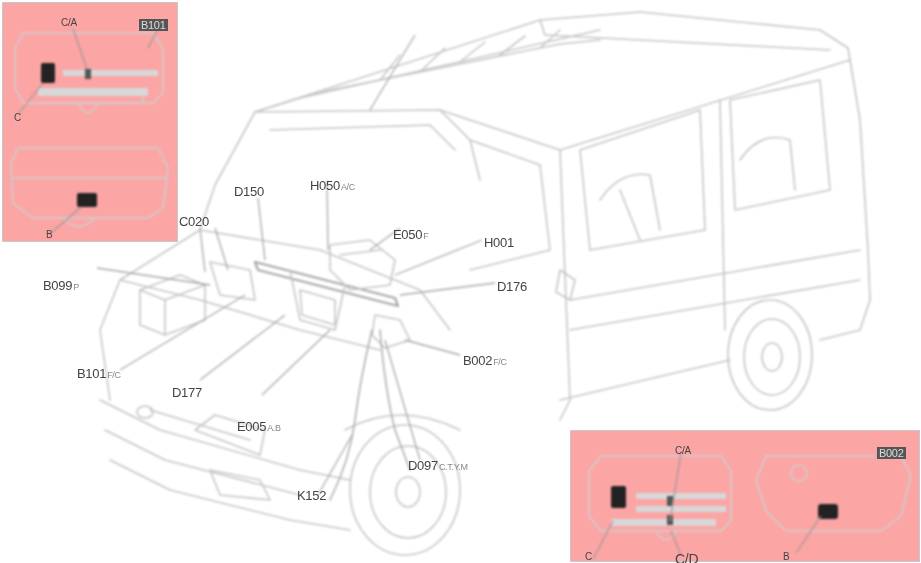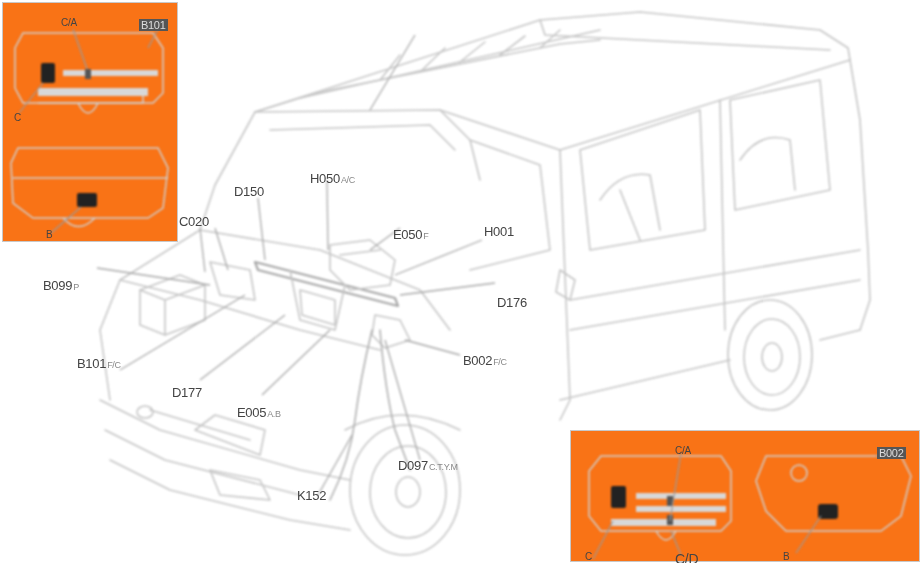--- a/index.html
+++ b/index.html
@@ -1,21 +1,21 @@
 <!DOCTYPE html>
 <html><head>
 <meta charset="utf-8">
 <style>
   html, body { margin:0; padding:0; background:#ffffff; }
   body { width:921px; height:563px; position:relative; overflow:hidden; font-family:"Liberation Sans", sans-serif; }
   #stage { position:absolute; left:0; top:0; width:921px; height:563px; }
   svg { position:absolute; left:0; top:0; filter: blur(0.9px); }
   .lbl { position:absolute; font-family:"Liberation Sans", sans-serif; font-size:13px; color:#444; white-space:nowrap; filter: blur(0.7px); letter-spacing:-0.3px; }
   .lbl .sfx { font-size:9px; color:#888; margin-left:1px; }
-  .inset { position:absolute; border:1.5px solid #c8c8c8; background:#f97316; }
+  .inset { position:absolute; border:1.5px solid #c8c8c8; background:#fca5a5; }
 </style>
 </head>
 <body>
 
 <div id="stage">
 
   <svg width="921" height="563" viewBox="0 0 921 563">
     <g fill="none" stroke="#c6c6c6" stroke-width="1.6" stroke-linejoin="round" stroke-linecap="round">
 
       <path d="M255,112 L540,20 L640,12 L820,30 L848,48 L860,120 L868,250 L870,300 L860,330"></path>
@@ -96,31 +96,31 @@
       <line x1="120" y1="370" x2="245" y2="295"></line>
       <line x1="200" y1="380" x2="285" y2="315"></line>
       <line x1="262" y1="395" x2="330" y2="330"></line>
       <line x1="420" y1="460" x2="385" y2="340"></line>
       <line x1="318" y1="495" x2="352" y2="435"></line>
       <line x1="415" y1="35" x2="370" y2="110"></line>
     </g>
   </svg>
 
   <div class="lbl" style="left:234px;top:184px"><span>D150</span><span class="sfx"></span></div>
-  <div class="lbl" style="left:310px;top:171px"><span>H050</span><span class="sfx">A/C</span></div>
+  <div class="lbl" style="left:310px;top:178px"><span>H050</span><span class="sfx">A/C</span></div>
   <div class="lbl" style="left:179px;top:214px"><span>C020</span><span class="sfx"></span></div>
   <div class="lbl" style="left:393px;top:227px"><span>E050</span><span class="sfx">F</span></div>
-  <div class="lbl" style="left:484px;top:224px"><span>H001</span><span class="sfx"></span></div>
+  <div class="lbl" style="left:484px;top:235px"><span>H001</span><span class="sfx"></span></div>
   <div class="lbl" style="left:43px;top:278px"><span>B099</span><span class="sfx">P</span></div>
-  <div class="lbl" style="left:497px;top:295px"><span>D176</span><span class="sfx"></span></div>
+  <div class="lbl" style="left:497px;top:279px"><span>D176</span><span class="sfx"></span></div>
   <div class="lbl" style="left:463px;top:353px"><span>B002</span><span class="sfx">F/C</span></div>
-  <div class="lbl" style="left:77px;top:356px"><span>B101</span><span class="sfx">F/C</span></div>
+  <div class="lbl" style="left:77px;top:366px"><span>B101</span><span class="sfx">F/C</span></div>
   <div class="lbl" style="left:172px;top:385px"><span>D177</span><span class="sfx"></span></div>
-  <div class="lbl" style="left:237px;top:405px"><span>E005</span><span class="sfx">A.B</span></div>
-  <div class="lbl" style="left:398px;top:458px"><span>D097</span><span class="sfx">C.T.Y.M</span></div>
+  <div class="lbl" style="left:237px;top:419px"><span>E005</span><span class="sfx">A.B</span></div>
+  <div class="lbl" style="left:408px;top:458px"><span>D097</span><span class="sfx">C.T.Y.M</span></div>
   <div class="lbl" style="left:297px;top:488px"><span>K152</span><span class="sfx"></span></div>
 
   <div class="inset" style="left:2px;top:2px;width:174px;height:238px">
     <svg width="174" height="238" viewBox="0 0 174 238">
       <g fill="none" stroke="#cfcfcf" stroke-width="1.5">
         <path d="M20,30 L150,30 L160,45 L160,90 L150,100 L20,100 L12,85 L12,45 Z"></path>
         <path d="M35,100 L140,100 L140,85"></path>
         <path d="M75,100 Q85,120 95,100"></path>
         <path d="M15,145 L155,145 L165,165 L160,205 L145,215 L30,215 L10,200 L8,160 Z"></path>
         <path d="M10,175 L165,175"></path>

